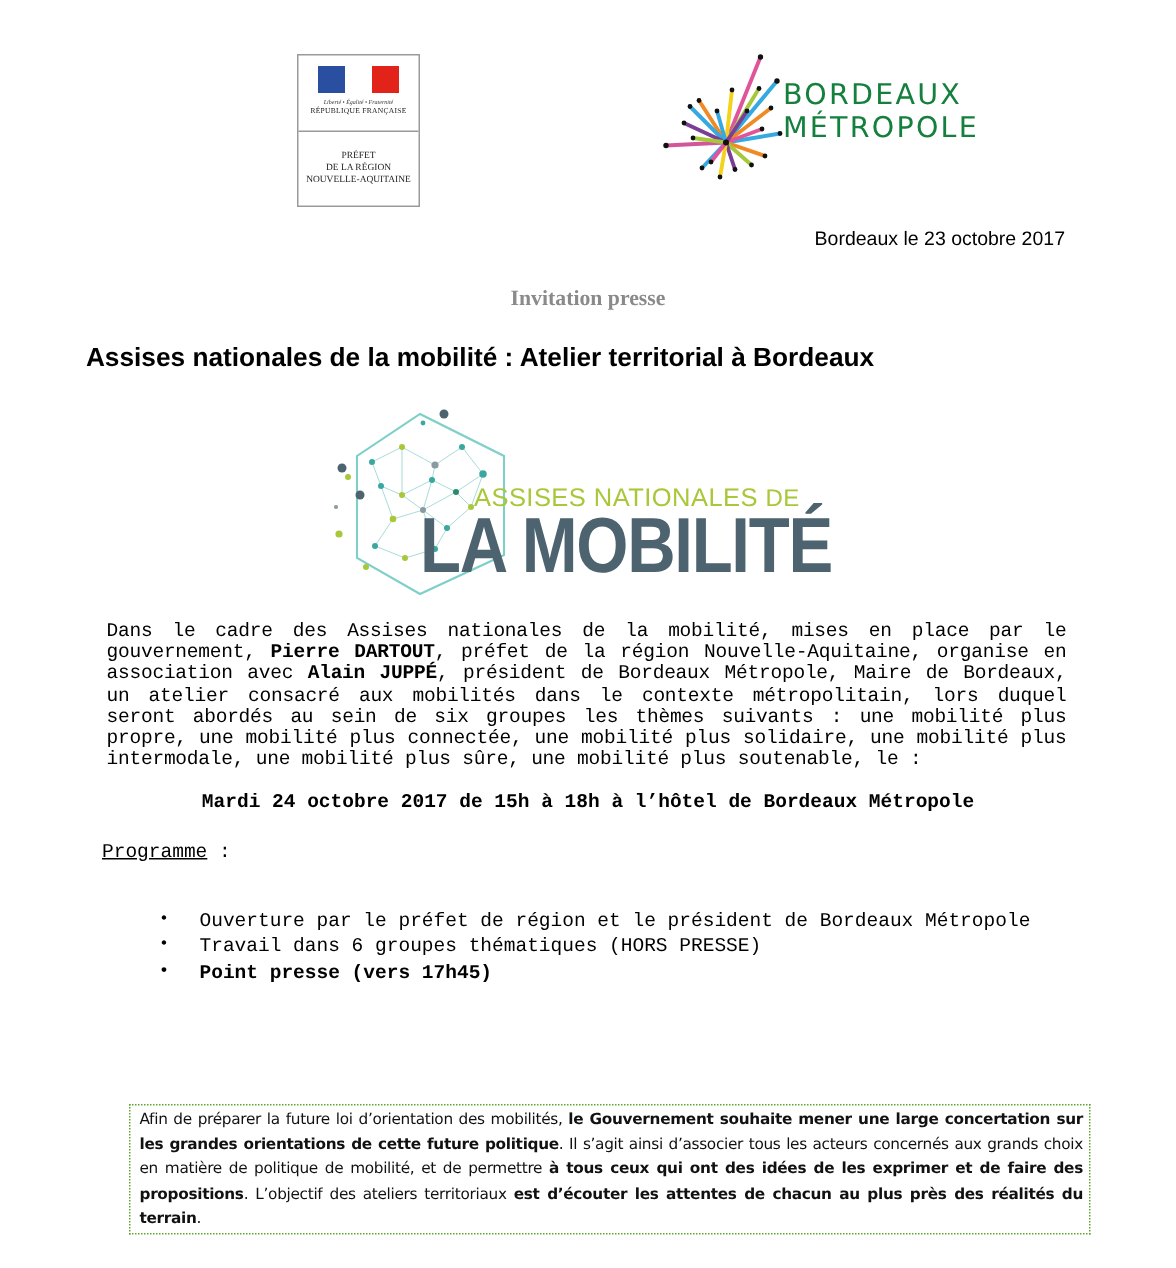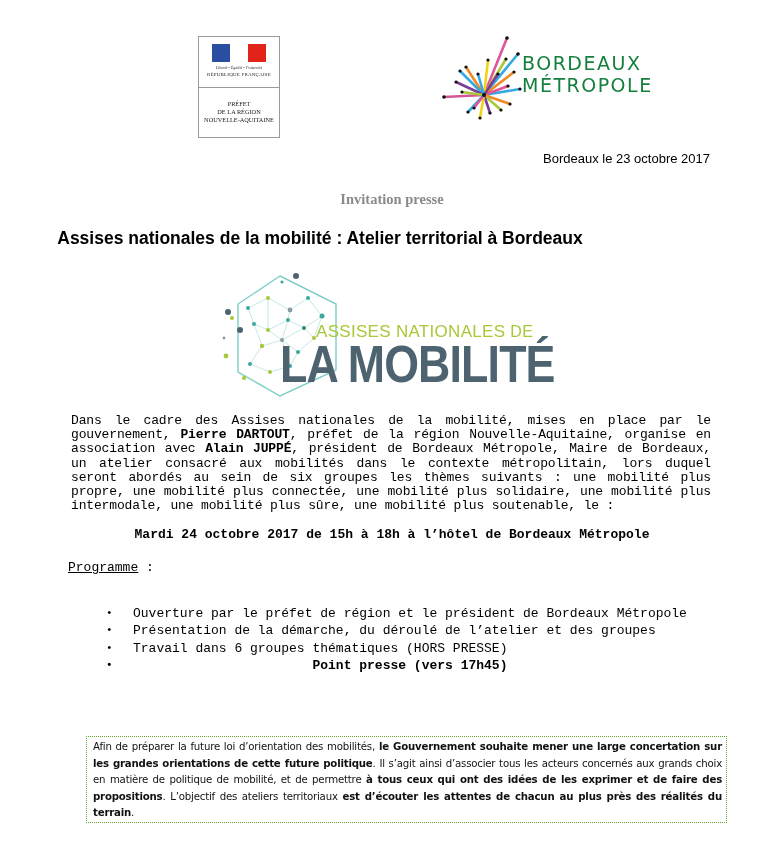--- a/index.html
+++ b/index.html
@@ -36,21 +36,21 @@
     .intro b { font-weight: bold; }
 
     .when { left: 0; width: 784px; top: 528px; text-align: center; }
     .when b { font-weight: bold; }
 
     .prog-head { left: 68px; top: 561px; }
     .prog-head u { text-decoration: underline; }
     .prog-list { left: 90px; top: 589px; margin: 16px; padding: 0; list-style: none; }
     .prog-list li { position: relative; padding-left: 27px; height: 17.4px; line-height: 17.4px; }
     .prog-list li::before { content: "\2022"; position: absolute; left: 0; top: 0; font-size: 11px; }
-    .prog-list li.bold { font-weight: bold; text-align: center; }
+    .prog-list li.bold { font-weight: bold; }
 
     .note { left: 86px; top: 736px; width: 641px; height: 87px; border: 1px dotted #5ea52a; box-sizing: border-box; padding: 2px 4px 0 6px; font-family: "DejaVu Sans", sans-serif; font-size: 10.2px; line-height: 16.6px; text-align: justify; color: #111; letter-spacing: -0.2px; }
     .note b { font-weight: bold; }
   </style>
 </head>
 <body>
 
 <div class="abs pref-logo">
   <div class="pref-top">
     <div class="flag">
@@ -169,18 +169,17 @@
 
 <div class="abs body-text intro"><span>Dans le cadre des Assises nationales de la mobilité, mises en place par le gouvernement, </span><b>Pierre DARTOUT</b><span>, préfet de la région Nouvelle-Aquitaine, organise en association avec </span><b>Alain JUPPÉ</b><span>, président de Bordeaux Métropole, Maire de Bordeaux, un atelier consacré aux mobilités dans le contexte métropolitain, lors duquel seront abordés au sein de six groupes les thèmes suivants : une mobilité plus propre, une mobilité plus connectée, une mobilité plus solidaire, une mobilité plus intermodale, une mobilité plus sûre, une mobilité plus soutenable, le :</span></div>
 
 <div class="abs body-text when">
   <div><b>Mardi 24 octobre 2017 de 15h à 18h à l’hôtel de Bordeaux Métropole</b></div>
 </div>
 
 <div class="abs body-text prog-head"><u>Programme</u><span> :</span></div>
 <ul class="abs body-text prog-list">
   <li>Ouverture par le préfet de région et le président de Bordeaux Métropole</li>
-  <li>Présentation de la démarche, du déroulé de l’atelier et des groupes</li>
   <li>Travail dans 6 groupes thématiques (HORS PRESSE)</li>
   <li class="bold">Point presse (vers 17h45)</li>
 </ul>
 
 <div class="abs note"><span>Afin de préparer la future loi d’orientation des mobilités, </span><b>le Gouvernement souhaite mener une large concertation sur les grandes orientations de cette future politique</b><span>. Il s’agit ainsi d’associer tous les acteurs concernés aux grands choix en matière de politique de mobilité, et de permettre </span><b>à tous ceux qui ont des idées de les exprimer et de faire des propositions</b><span>. L’objectif des ateliers territoriaux </span><b>est d’écouter les attentes de chacun au plus près des réalités du terrain</b><span>.</span></div>
 
 </body></html>

